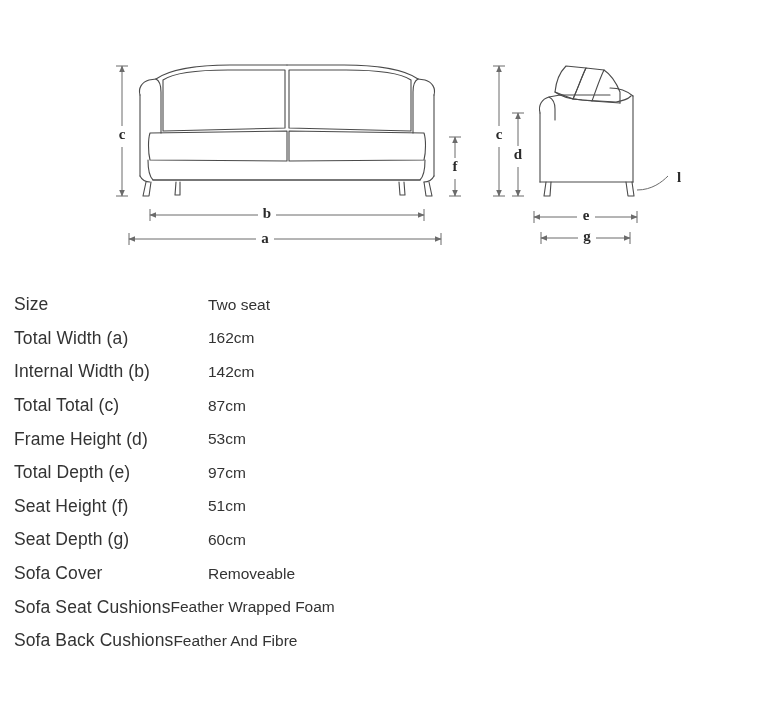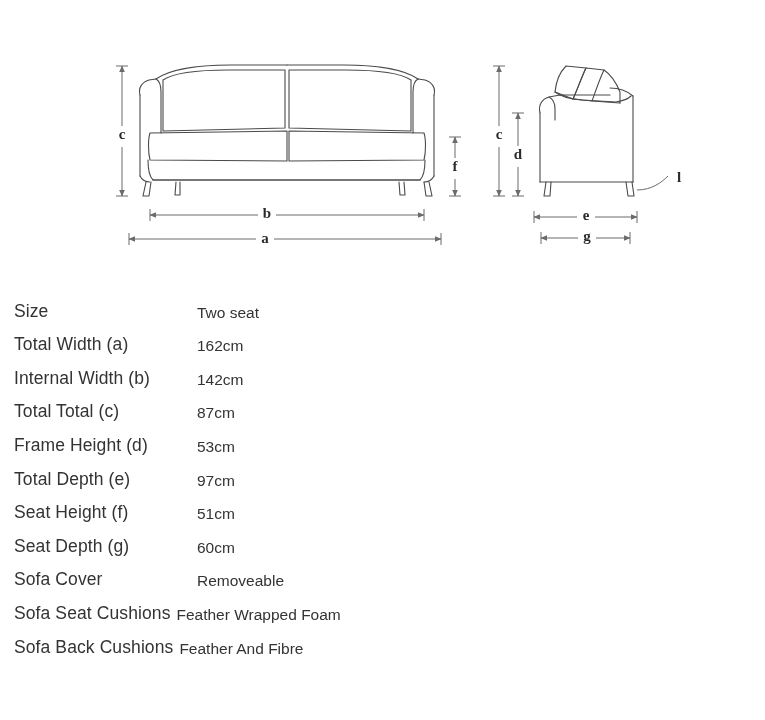--- a/index.html
+++ b/index.html
@@ -36,47 +36,47 @@
 
   
   #spec-table {
     position: absolute;
     left: 14px;
     top: 288px;
     width: 740px;
   }
   .spec-row {
     display: flex;
-    align-items: flex-end;
+    align-items: center;
     height: 33.6px;
   }
   .spec-label {
     font-size: 17.5px;
     color: #333333;
     white-space: nowrap;
     font-family: "Liberation Sans", sans-serif;
     letter-spacing: 0.1px;
   }
   .spec-value {
     font-size: 15.5px;
     color: #333333;
     white-space: nowrap;
-    margin-left: 5px;
+    margin-left: 16px;
     font-family: "Liberation Sans", sans-serif;
   }
   
   .spec-label {
     width: 178px;
     flex: 0 0 auto;
   }
   .spec-row.wide .spec-label {
     width: auto;
   }
   .spec-row.wide .spec-value {
-    margin-left: 6px;
+    margin-left: 0;
   }
 </style>
 </head>
 <body>
 
 <div id="diagram-area">
   <svg id="diagram-svg" width="765" height="270" viewBox="0 0 765 270">
     <defs>
       <marker id="arrHead" markerWidth="7" markerHeight="7" refX="6.4" refY="3" orient="auto" markerUnits="strokeWidth">
         <path d="M0,0 L7,3 L0,6 z" fill="#6b6b6b"></path>

